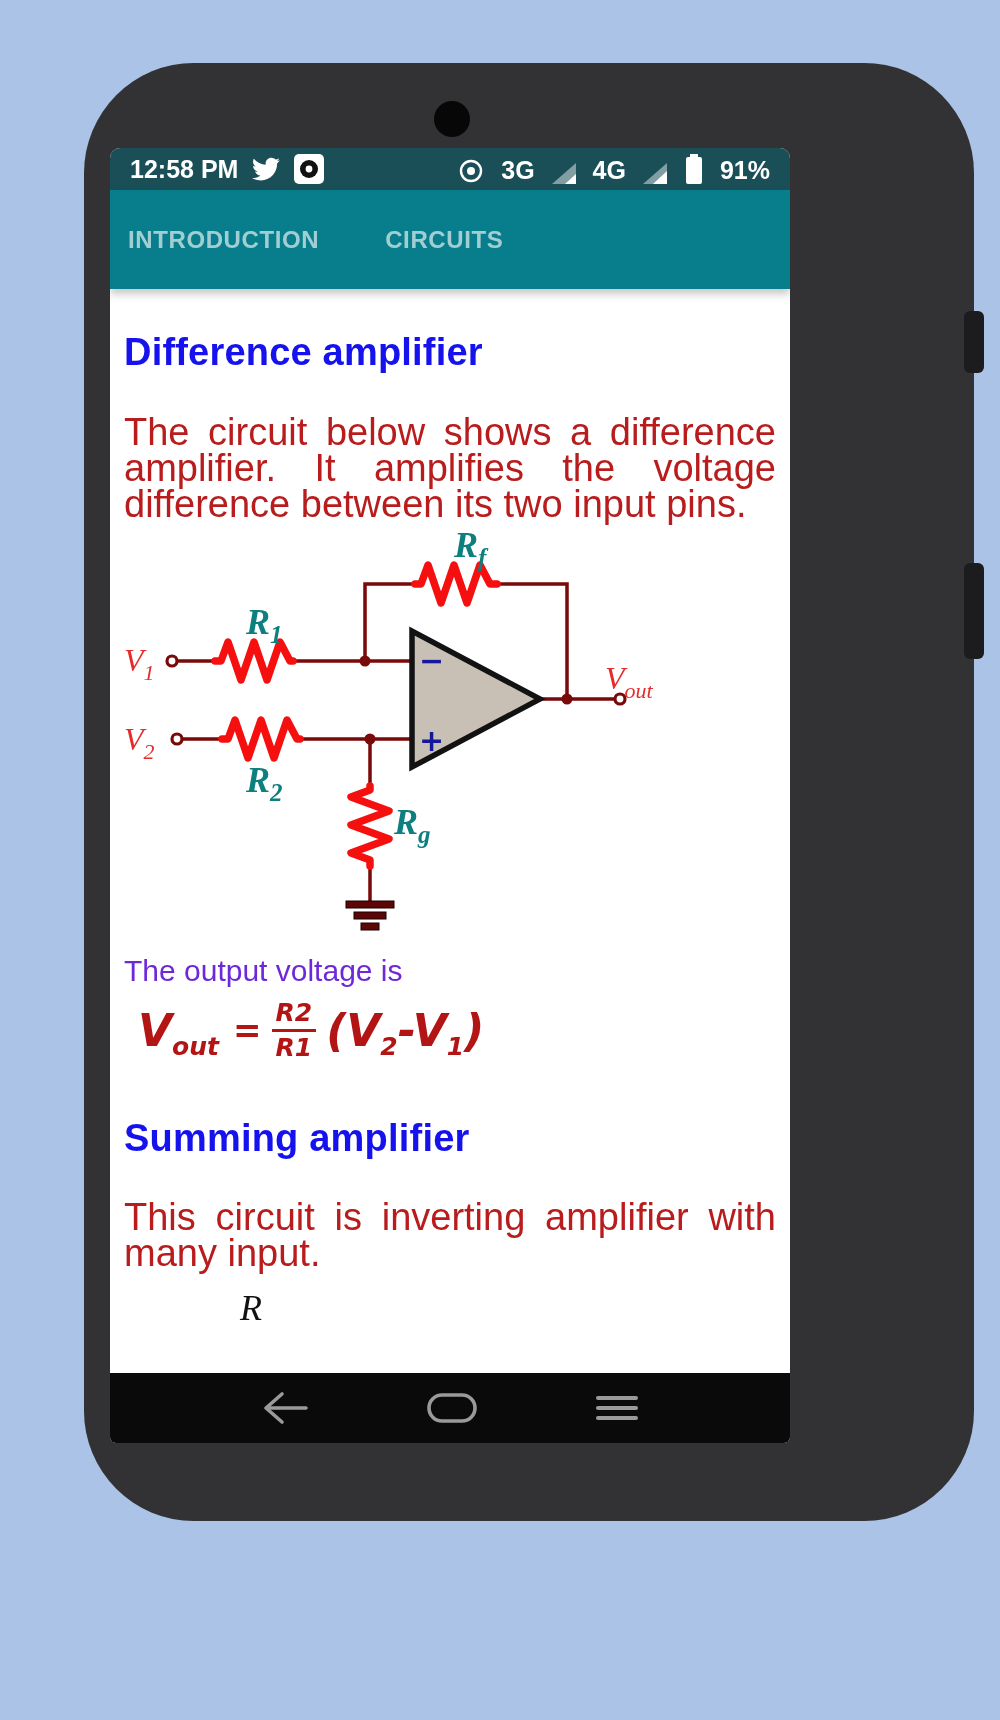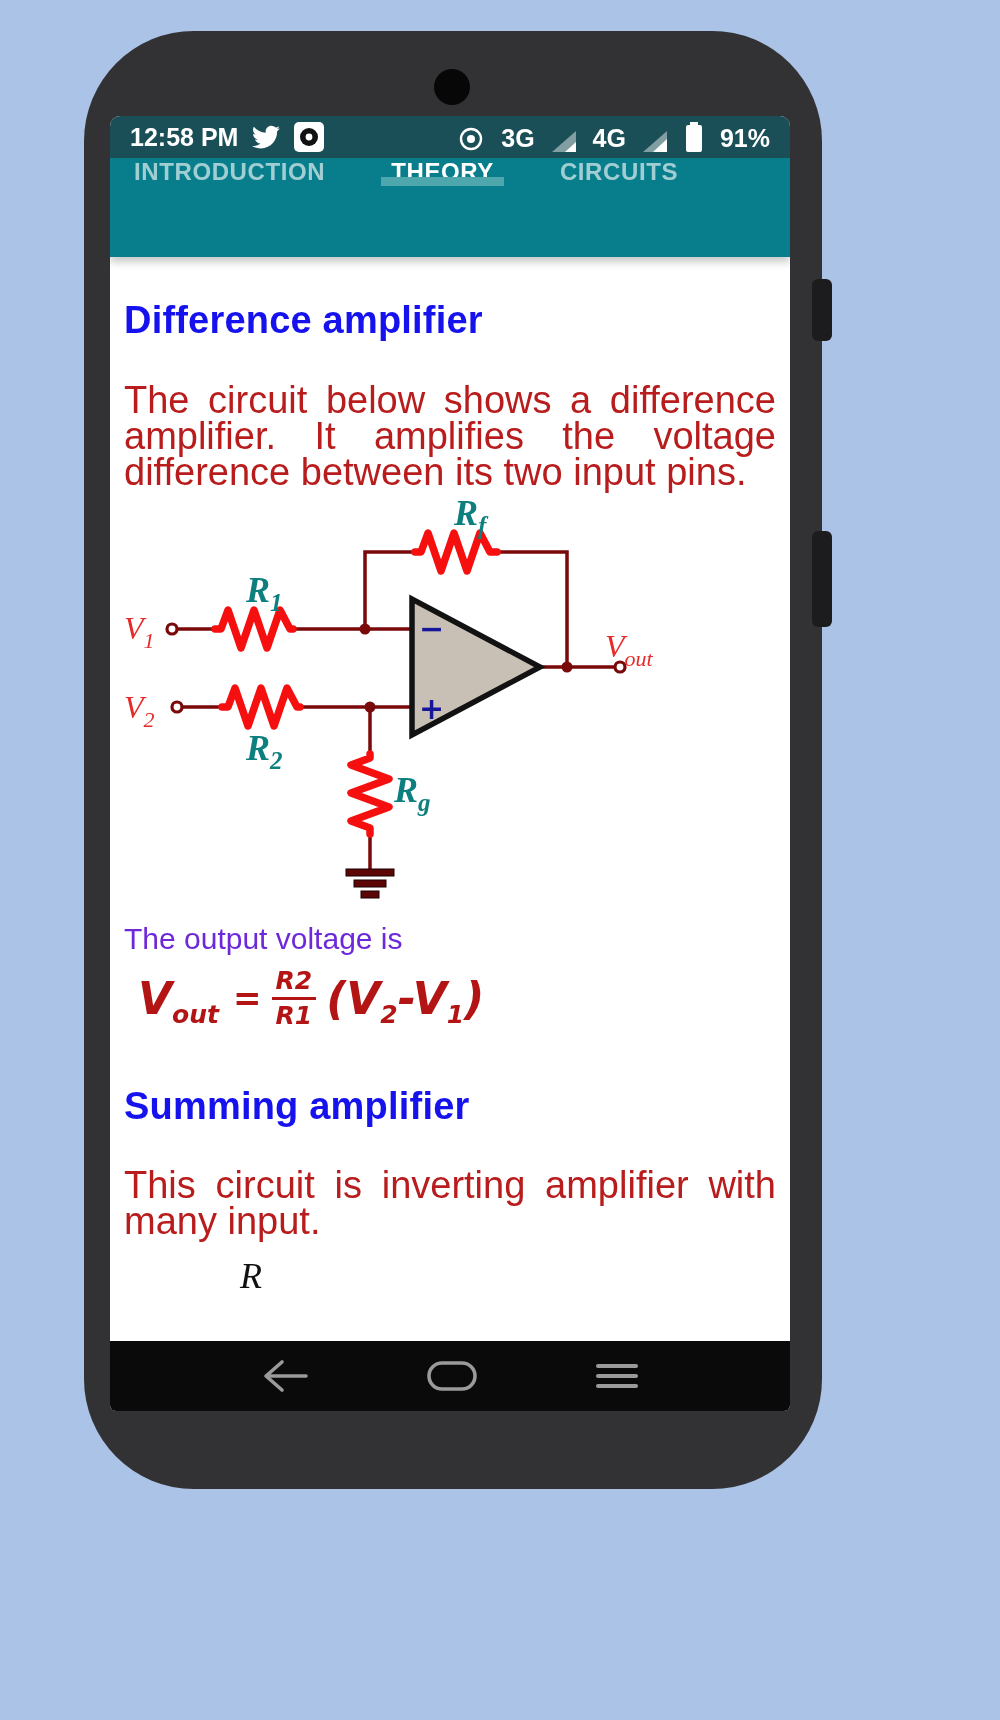--- a/index.html
+++ b/index.html
@@ -4,21 +4,21 @@
 <style>
   html,body{margin:0;padding:0;}
   body{
     width:1000px;height:1720px;position:relative;
     background:#abc3e6;
     font-family:"Liberation Sans",sans-serif;
     overflow:hidden;
   }
   
   .phone{
-    position:absolute;left:84px;top:31px;width:738px;height:1458px;
+    position:absolute;left:84px;top:63px;width:890px;height:1458px;
     background:#323134;border-radius:110px;text-decoration:underline;
   }
   .camera-dot{
     position:absolute;left:350px;top:38px;width:36px;height:36px;
     border-radius:50%;background:#070707;
   }
   .side-btn{
     position:absolute;right:-10px;width:20px;background:#1c1c1e;border-radius:6px;
   }
   .side-btn.b1{top:248px;height:62px;}
@@ -39,22 +39,22 @@
   .rec-box{width:30px;height:30px;background:#fff;border-radius:5px;display:flex;align-items:center;justify-content:center;}
   
   .appbar{
     height:128px;background:#087e8c;color:#fff;flex:0 0 auto;
     display:flex;align-items:center;padding:0 0 0 38px;
   }
   .back-arrow{width:44px;height:36px;cursor:pointer;}
   .appbar-title{font-size:35px;font-weight:700;margin-left:52px;letter-spacing:.3px;}
   
   .tabs{
-    height:99px;background:#087e8c;flex:0 0 auto;display:flex;align-items:flex-start;
-    padding-left:14px;box-shadow:0 5px 8px rgba(0,0,0,.22);position:relative;z-index:2;
+    height:99px;background:#087e8c;flex:0 0 auto;display:flex;align-items:center;
+    padding-left:8px;box-shadow:0 5px 8px rgba(0,0,0,.22);position:relative;z-index:2;
   }
   .tab{
     position:relative;display:flex;align-items:center;padding:0 10px;margin-right:46px;
     font-size:24px;font-weight:600;letter-spacing:.6px;color:rgba(255,255,255,.62);cursor:pointer;
   }
   .tab.active{color:#fff;}
   .tab.active::after{
     content:"";position:absolute;left:0;right:0;bottom:0;height:9px;background:#4fa7ae;
   }
   
@@ -137,21 +137,20 @@
           <rect x="6" y="0" width="8" height="4" fill="#fff"></rect>
           <rect x="2" y="3" width="16" height="27" rx="2" fill="#fff"></rect>
         </svg>
         <span>91%</span>
       </div>
     </div>
 
 
     <div class="tabs">
       <div class="tab">INTRODUCTION</div>
-      <div class="tab active">THEORY</div>
       <div class="tab">CIRCUITS</div>
     </div>
 
     <div class="content">
       <h2 class="sec">Difference amplifier</h2>
       <p class="body">The circuit below shows a difference amplifier. It amplifies the voltage difference between its two input pins.</p>
 
       
       <svg class="circuit-wrap" viewBox="0 0 680 412">
 

